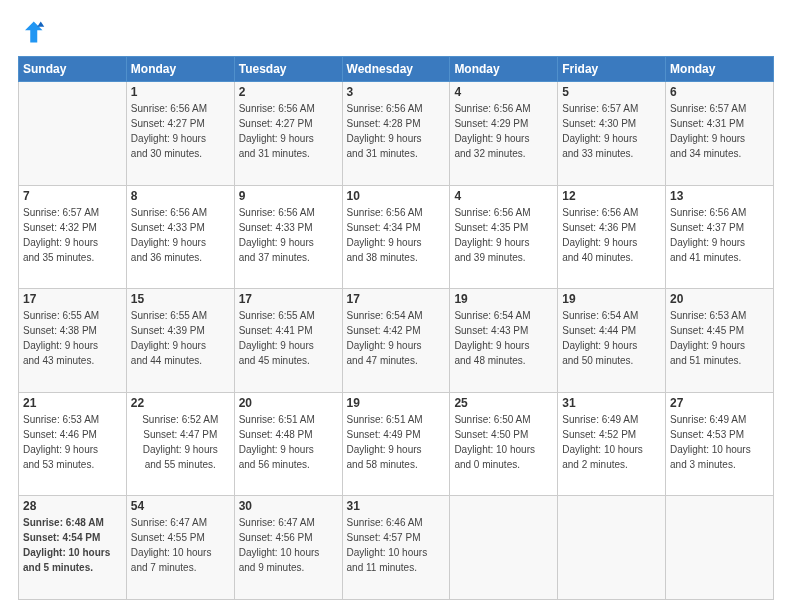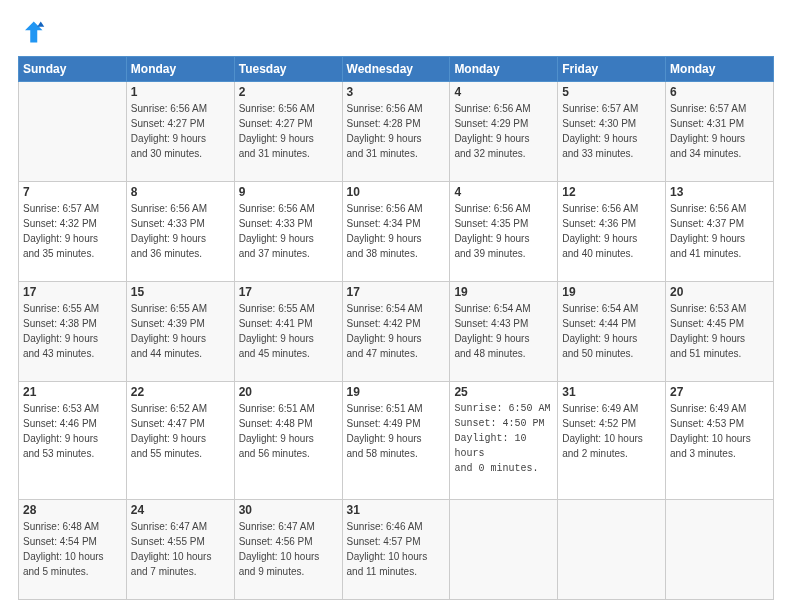--- a/index.html
+++ b/index.html
@@ -286,42 +286,42 @@
         <tr>
           <td>
             <span class="day-number">21</span>
             <div class="day-info" style="white-space: pre-line;">Sunrise: 6:53 AM
 Sunset: 4:46 PM
 Daylight: 9 hours
 and 53 minutes.</div>
           </td>
           <td>
             <span class="day-number">22</span>
-            <div class="day-info" style="white-space: pre-line;">Sunrise: 6:52 AM
+            <div class="day-info" style="white-space: pre-line; text-align: center;">Sunrise: 6:52 AM
 Sunset: 4:47 PM
 Daylight: 9 hours
 and 55 minutes.</div>
           </td>
           <td>
             <span class="day-number">20</span>
             <div class="day-info" style="white-space: pre-line;">Sunrise: 6:51 AM
 Sunset: 4:48 PM
 Daylight: 9 hours
 and 56 minutes.</div>
           </td>
           <td>
             <span class="day-number">19</span>
             <div class="day-info" style="white-space: pre-line;">Sunrise: 6:51 AM
 Sunset: 4:49 PM
 Daylight: 9 hours
 and 58 minutes.</div>
           </td>
           <td>
             <span class="day-number">25</span>
-            <div class="day-info" style="white-space: pre-line; font-family: Liberation Mono, monospace;">Sunrise: 6:50 AM
+            <div class="day-info" style="white-space: pre-line;">Sunrise: 6:50 AM
 Sunset: 4:50 PM
 Daylight: 10 hours
 and 0 minutes.</div>
           </td>
           <td>
             <span class="day-number">31</span>
             <div class="day-info" style="white-space: pre-line;">Sunrise: 6:49 AM
 Sunset: 4:52 PM
 Daylight: 10 hours
 and 2 minutes.</div>
@@ -330,27 +330,27 @@
             <span class="day-number">27</span>
             <div class="day-info" style="white-space: pre-line;">Sunrise: 6:49 AM
 Sunset: 4:53 PM
 Daylight: 10 hours
 and 3 minutes.</div>
           </td>
         </tr>
         <tr>
           <td>
             <span class="day-number">28</span>
-            <div class="day-info" style="white-space: pre-line;">Sunrise: 6:48 AM
+            <div class="day-info" style="white-space: pre-line; font-weight: bold;">Sunrise: 6:48 AM
 Sunset: 4:54 PM
 Daylight: 10 hours
 and 5 minutes.</div>
           </td>
           <td>
-            <span class="day-number">24</span>
+            <span class="day-number">54</span>
             <div class="day-info" style="white-space: pre-line;">Sunrise: 6:47 AM
 Sunset: 4:55 PM
 Daylight: 10 hours
 and 7 minutes.</div>
           </td>
           <td>
             <span class="day-number">30</span>
             <div class="day-info" style="white-space: pre-line;">Sunrise: 6:47 AM
 Sunset: 4:56 PM
 Daylight: 10 hours

